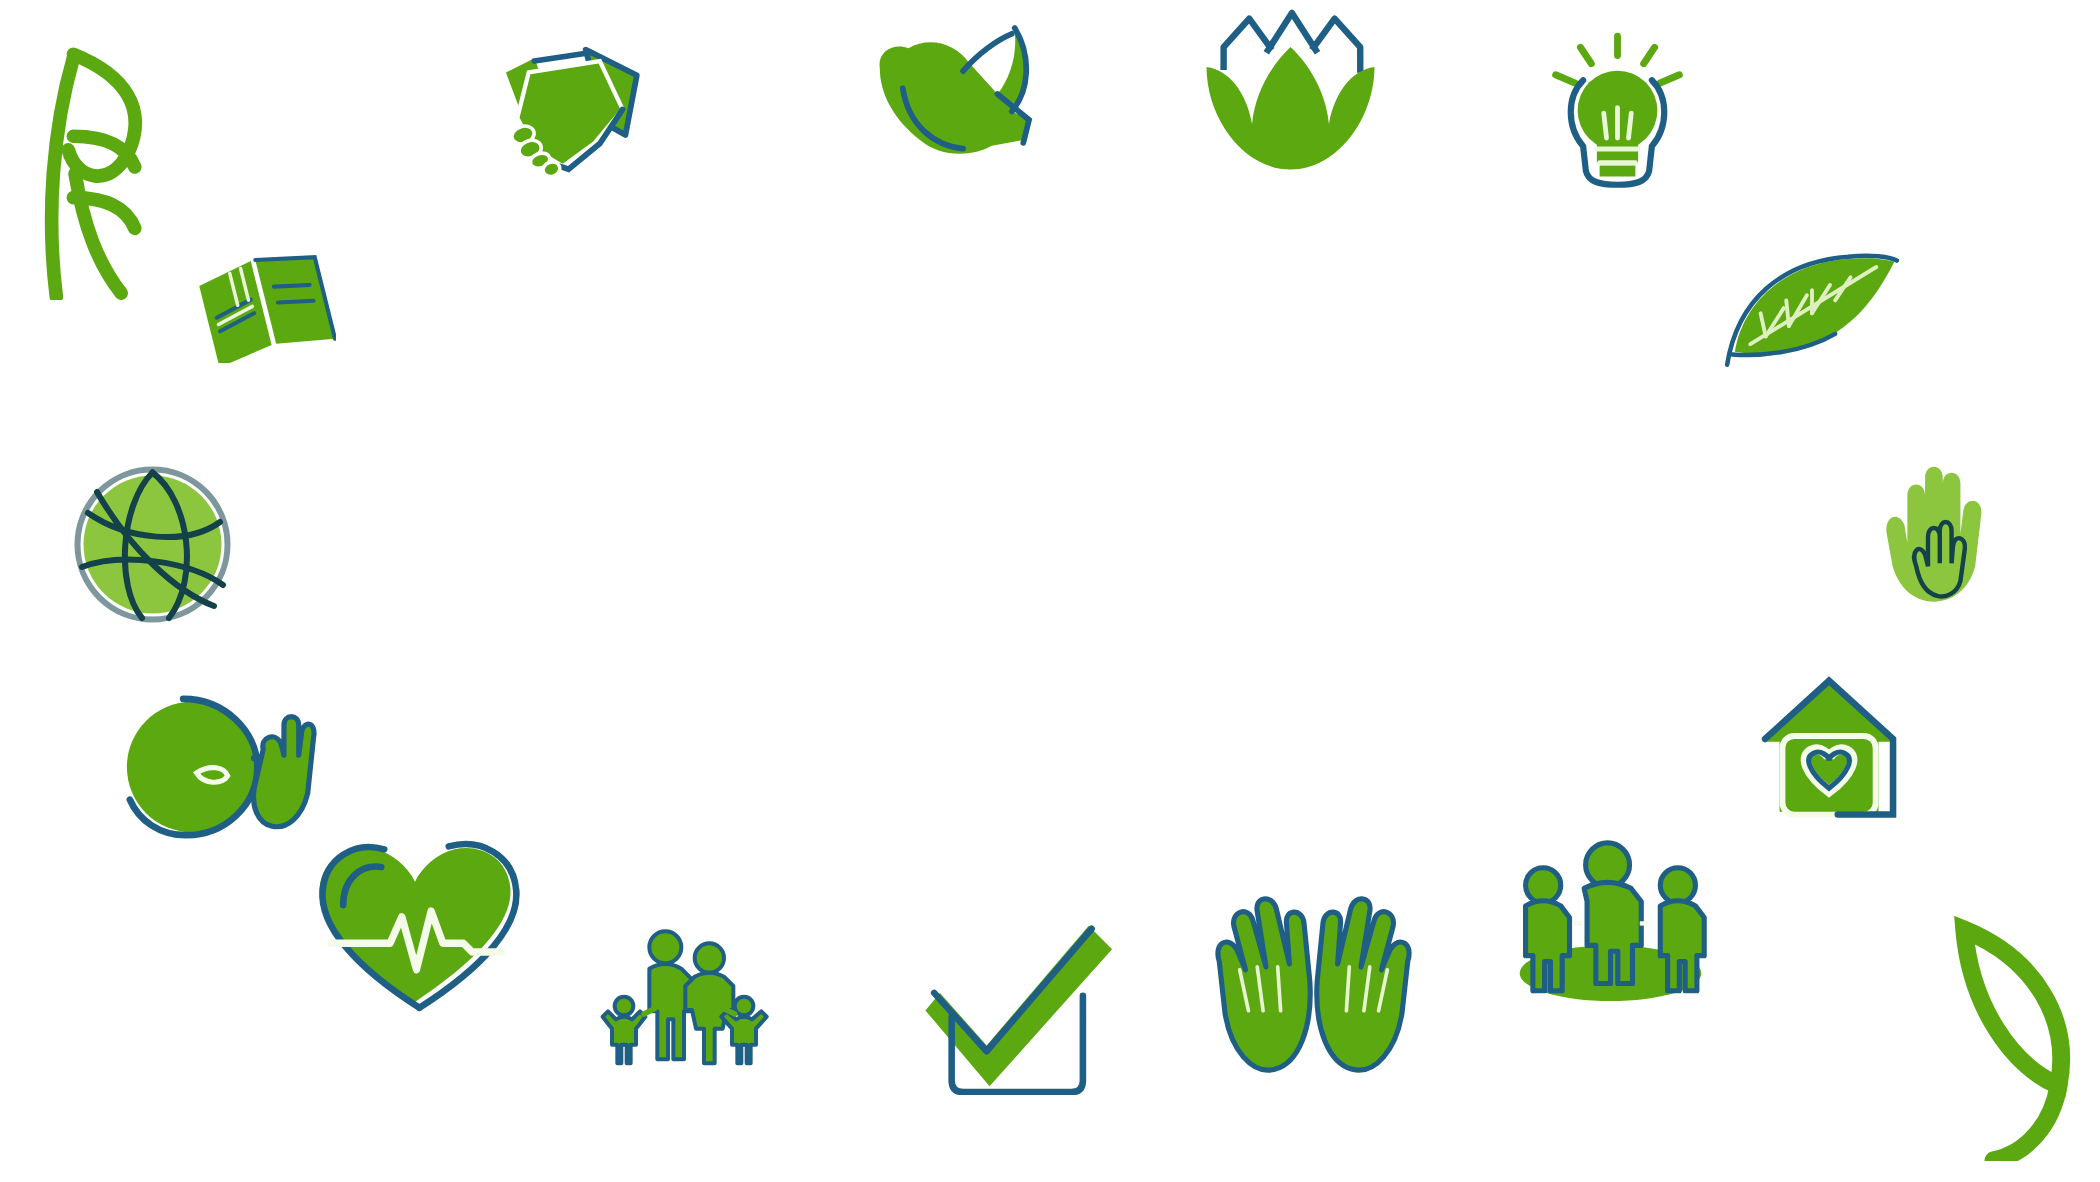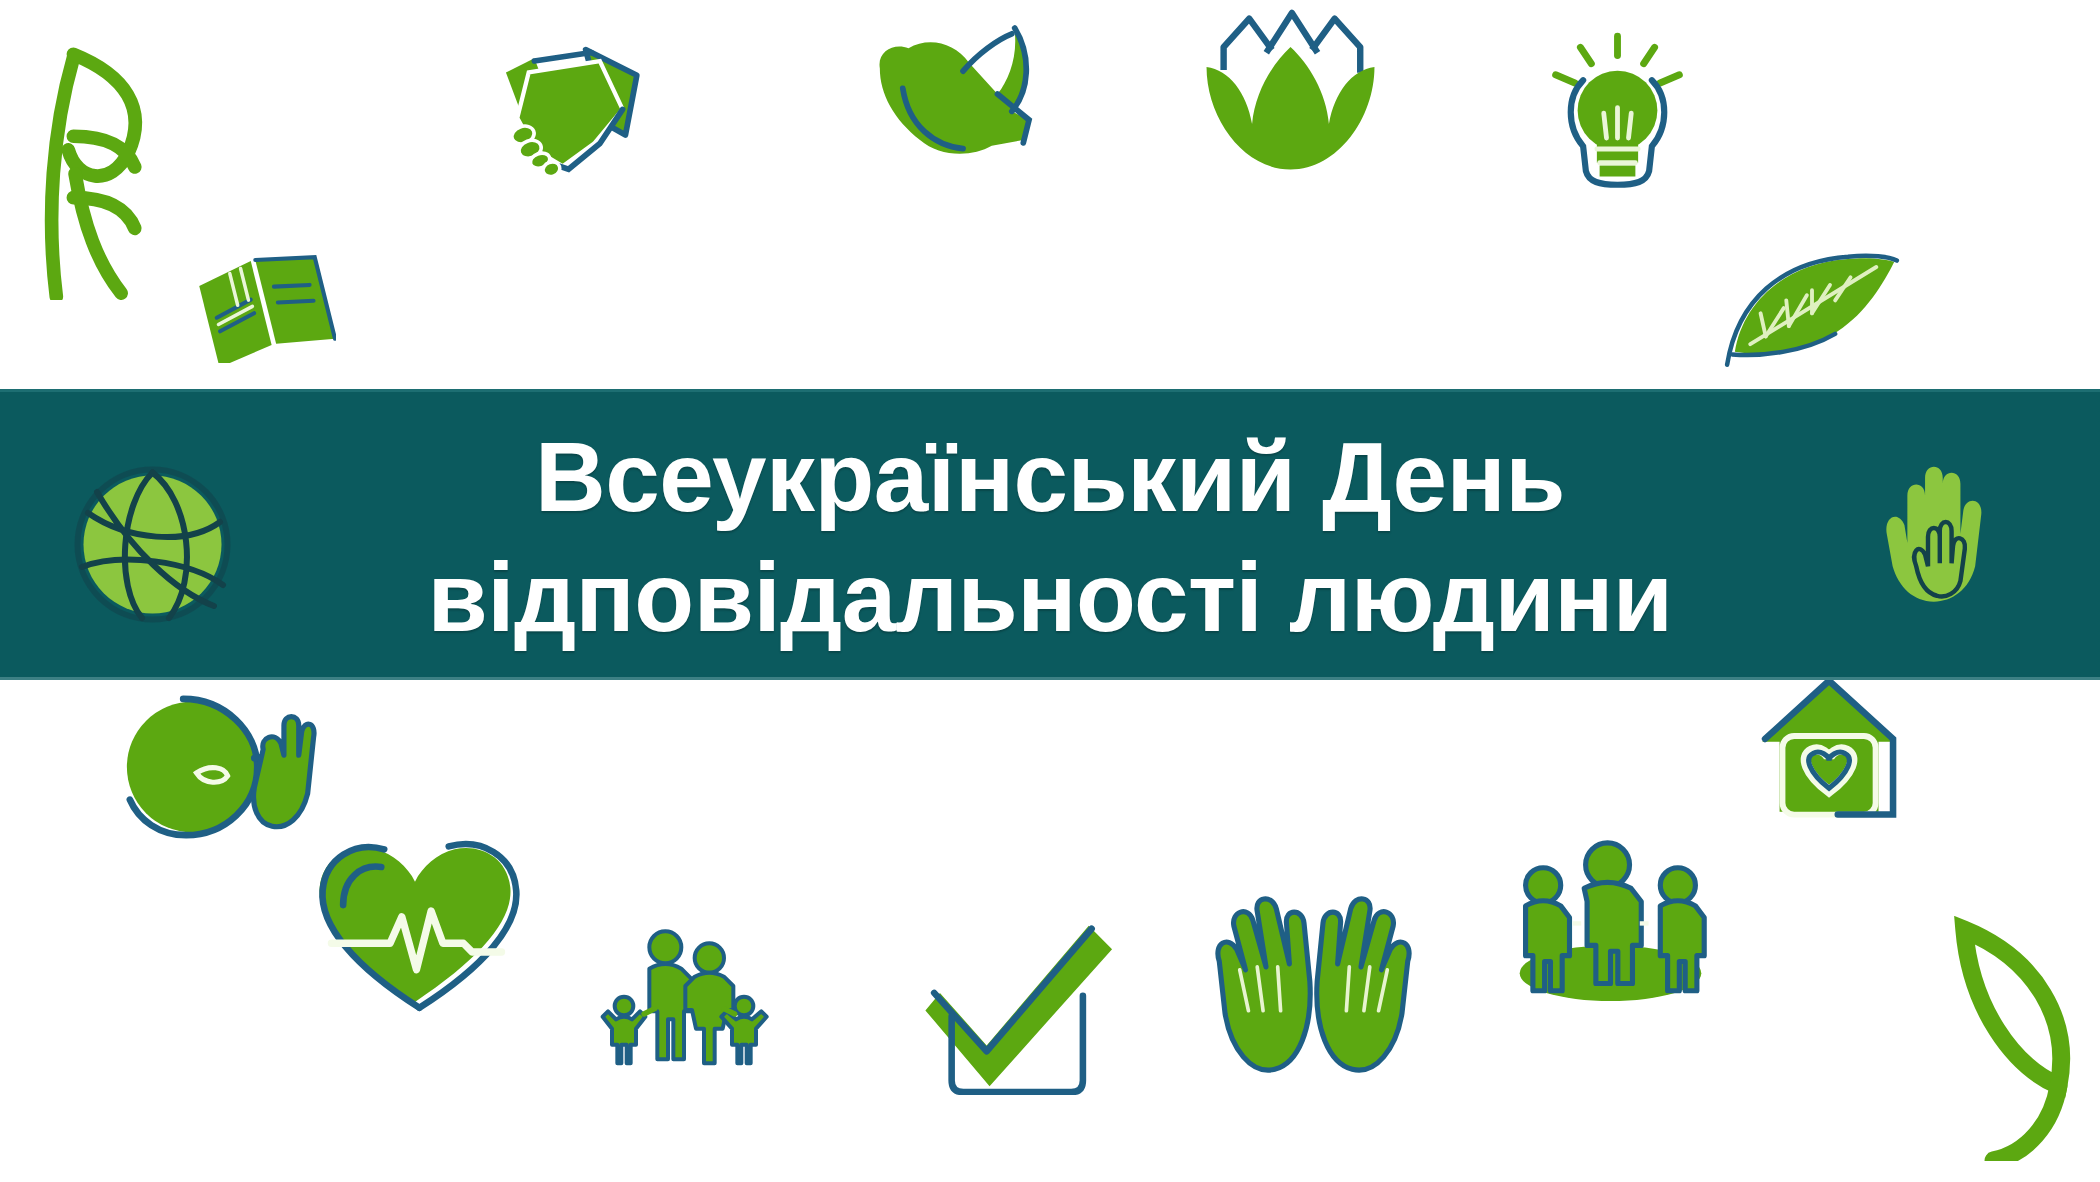--- a/index.html
+++ b/index.html
@@ -192,26 +192,20 @@
 
   <div class="icon below" style="left:1948px; top:916px; width:130px; height:245px;">
     <svg viewBox="0 0 80 150">
       <g stroke="#5ca811" stroke-width="11" fill="none" stroke-linecap="round">
         <path d="M10 8 C54 26 76 64 68 104 C40 92 14 56 10 8 Z"></path>
         <path d="M68 104 C64 128 48 146 28 150"></path>
       </g>
     </svg>
   </div>
 
-  <div id="banner">
-    <div id="banner-title">
-      <span class="tline">Всеукраїнський День</span>
-      <span class="tline">відповідальності людини</span>
-    </div>
-  </div>
 
   <div class="icon above" style="left:70px; top:462px; width:165px; height:165px;">
     <svg viewBox="0 0 110 110">
       <circle cx="55" cy="55" r="46" fill="#8cc63f"></circle>
       <g stroke="#13424a" stroke-width="4" fill="none" stroke-linecap="round">
         <circle cx="55" cy="55" r="50" stroke-opacity="0.55"></circle>
         <path d="M55 7 C34 28 30 82 48 104"></path>
         <path d="M55 7 C80 26 86 78 66 104"></path>
         <path d="M12 34 C38 52 78 56 100 40"></path>
         <path d="M8 70 C34 60 80 66 102 82"></path>

